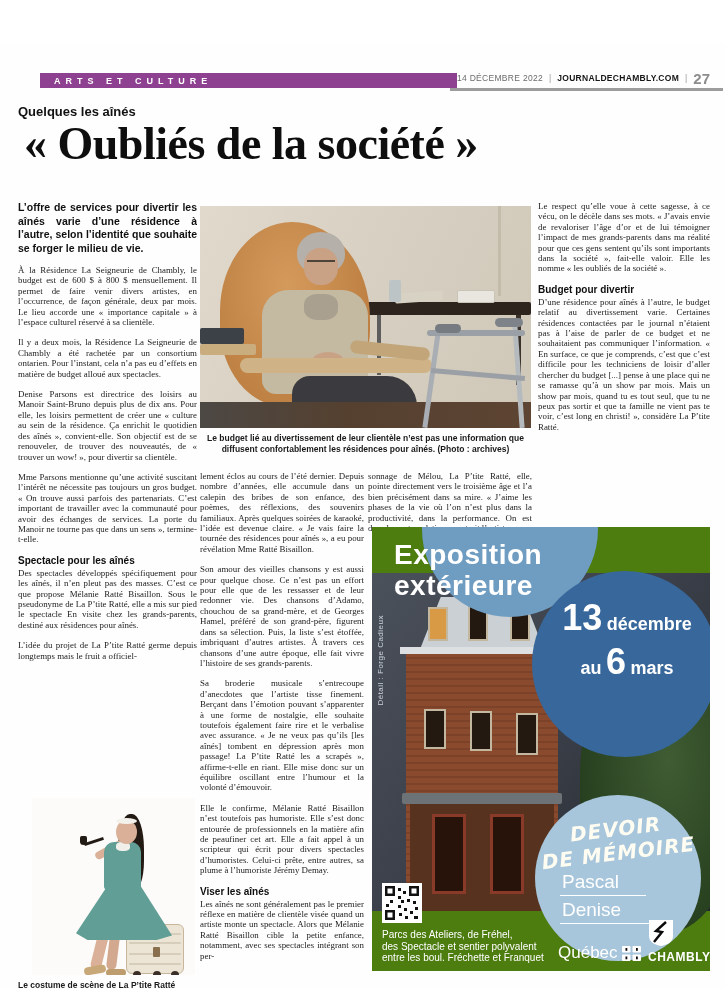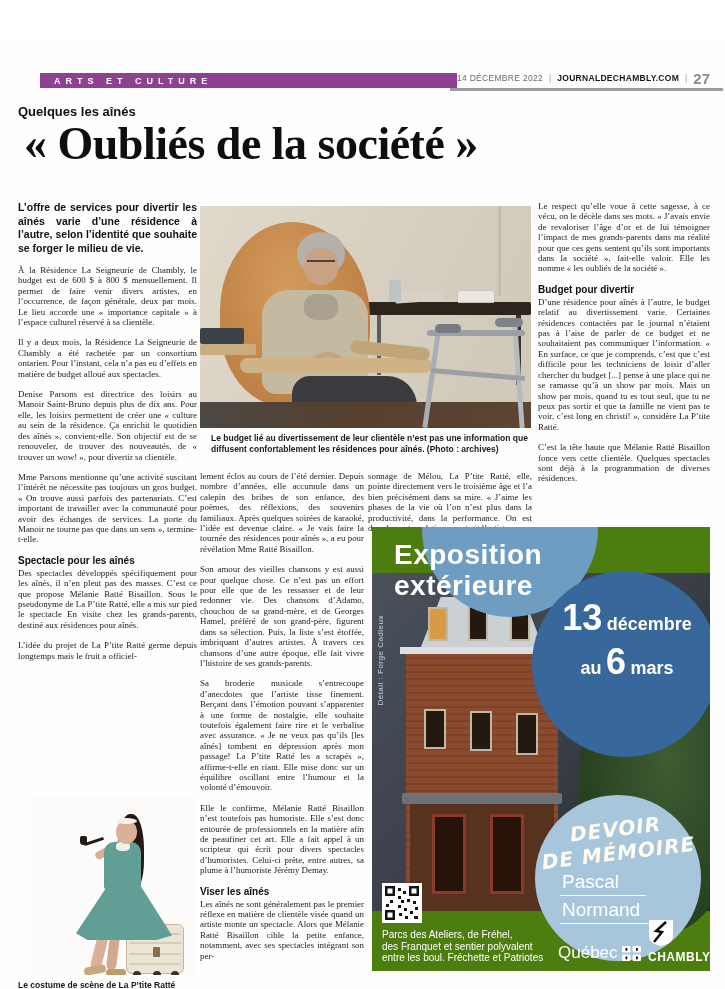--- a/index.html
+++ b/index.html
@@ -55,21 +55,21 @@
     color:#1c1c1c; hyphens:auto;
   }
   .subhead {
     font-family:"Liberation Sans", sans-serif; font-size:10px; font-weight:bold;
     color:#0e0e0e; margin:2px 0 2px;
   }
   .caption {
     position:absolute; z-index:2; font-family:"Liberation Sans", sans-serif;
     font-size:8.5px; line-height:10.5px; font-weight:bold; color:#1a1a1a; text-align:left;
   }
-  .caption-main { left:211px; top:390px; width:331px; }
+  .caption-main { left:200px; top:390px; width:331px;text-align:center; }
   .caption-portrait { left:18px; top:937px; width:179px; }
   
   .photo-main {
     position:absolute; left:200px; top:163px; width:331px; height:222px; z-index:2;
     background:linear-gradient(115deg,#e0d9cc 0%, #d6cec0 55%, #cfc7b7 100%); overflow:hidden;
   }
   .pm-wallline { position:absolute; right:30px; top:0; width:3px; height:90px; background:#c4bcab; }
   .pm-table { position:absolute; right:0; top:96px; width:170px; height:13px; background:#2c241d; border-radius:2px; }
   .pm-tableleg { position:absolute; right:10px; top:109px; width:5px; height:70px; background:#3a322a; }
   .pm-pole { position:absolute; right:150px; top:109px; width:4px; height:60px; background:#5d5d5d; }
@@ -236,21 +236,20 @@
   </div>
 
   <div class="col col3">
     <p class="body-par">sonnage de Mélou, La P’tite Ratté, elle, pointe directement vers le troisième âge et l’a bien précisément dans sa mire. « J’aime les phases de la vie où l’on n’est plus dans la productivité, dans la performance. On est dans la contemplation », extrait l’artiste.</p>
   </div>
 
   <div class="col col4">
     <p class="body-par">Le respect qu’elle voue à cette sagesse, à ce vécu, on le décèle dans ses mots. « J’avais envie de revaloriser l’âge d’or et de lui témoigner l’impact de mes grands-parents dans ma réalité pour que ces gens sentent qu’ils sont importants dans la société », fait-elle valoir. Elle les nomme « les oubliés de la société ».</p>
     <h2 class="subhead">Budget pour divertir</h2>
     <p class="body-par">D’une résidence pour aînés à l’autre, le budget relatif au divertissement varie. Certaines résidences contactées par le journal n’étaient pas à l’aise de parler de ce budget et ne souhaitaient pas communiquer l’information. « En surface, ce que je comprends, c’est que c’est difficile pour les techniciens de loisir d’aller chercher du budget [...] pense à une place qui ne se ramasse qu’à un show par mois. Mais un show par mois, quand tu es tout seul, que tu ne peux pas sortir et que ta famille ne vient pas te voir, c’est long en christi! », considère La P’tite Ratté.</p>
-    <p class="body-par">C’est la tête haute que Mélanie Ratté Bisaillon fonce vers cette clientèle. Quelques spectacles sont déjà à la programmation de diverses résidences.</p>
   </div>
 
   <div class="ad">
     <div class="ad-photo">
       <div class="ad-tree"></div>
       <div class="ad-bld">
         <div class="ad-roof"></div>
         <div class="ad-cornice"></div>
         <div class="ad-facade"></div>
         <div class="ad-win glow" style="left:22px; top:10px; width:20px; height:34px;"></div>
@@ -283,21 +282,21 @@
         <span class="word">mars</span>
       </div>
     </div>
     <div class="ad-credit">Détail : Forge Cadieux</div>
     <div class="ad-circle-badge"></div>
     <div class="ad-badge-script">
       <div>DEVOIR</div>
       <div>DE MÉMOIRE</div>
     </div>
     <div class="ad-badge-name n1">Pascal</div>
-    <div class="ad-badge-name n2">Normand</div>
+    <div class="ad-badge-name n2">Denise</div>
     <div class="ad-qr">
       <svg width="34" height="34" viewBox="0 0 34 34">
         <rect x="0" y="0" width="10" height="10" fill="#111"></rect>
           <rect x="2.5" y="2.5" width="5" height="5" fill="#fff"></rect>
         <rect x="24" y="0" width="10" height="10" fill="#111"></rect>
           <rect x="26.5" y="2.5" width="5" height="5" fill="#fff"></rect>
         <rect x="0" y="24" width="10" height="10" fill="#111"></rect>
           <rect x="2.5" y="26.5" width="5" height="5" fill="#fff"></rect>
         <rect x="13" y="2" width="3" height="3" fill="#111"></rect>
           <rect x="18" y="5" width="3" height="3" fill="#111"></rect>
@@ -311,22 +310,22 @@
           <rect x="19" y="22" width="3" height="3" fill="#111"></rect>
         <rect x="25" y="25" width="3" height="3" fill="#111"></rect>
           <rect x="14" y="27" width="3" height="3" fill="#111"></rect>
         <rect x="30" y="21" width="3" height="3" fill="#111"></rect>
           <rect x="20" y="30" width="3" height="3" fill="#111"></rect>
         <rect x="29" y="30" width="4" height="3" fill="#111"></rect>
       </svg>
     </div>
     <div class="ad-location">
       <div>Parcs des Ateliers, de Fréhel,</div>
-      <div>des Franquet et sentier polyvalent</div>
-      <div>entre les boul. Fréchette et Patriotes</div>
+      <div>des Spectacle et sentier polyvalent</div>
+      <div>entre les boul. Fréchette et Franquet</div>
     </div>
     <div class="ad-quebec">
       <span>Québec</span>
       <svg width="19" height="15" viewBox="0 0 19 15">
         <rect x="0" y="0" width="8.5" height="6.5" rx="1" fill="#fff"></rect>
         <rect x="10.5" y="0" width="8.5" height="6.5" rx="1" fill="#fff"></rect>
         <rect x="0" y="8.5" width="8.5" height="6.5" rx="1" fill="#fff"></rect>
         <rect x="10.5" y="8.5" width="8.5" height="6.5" rx="1" fill="#fff"></rect>
         <rect x="3.5" y="2" width="1.8" height="2.8" fill="#0a0a0a"></rect>
         <rect x="14" y="2" width="1.8" height="2.8" fill="#0a0a0a"></rect>

